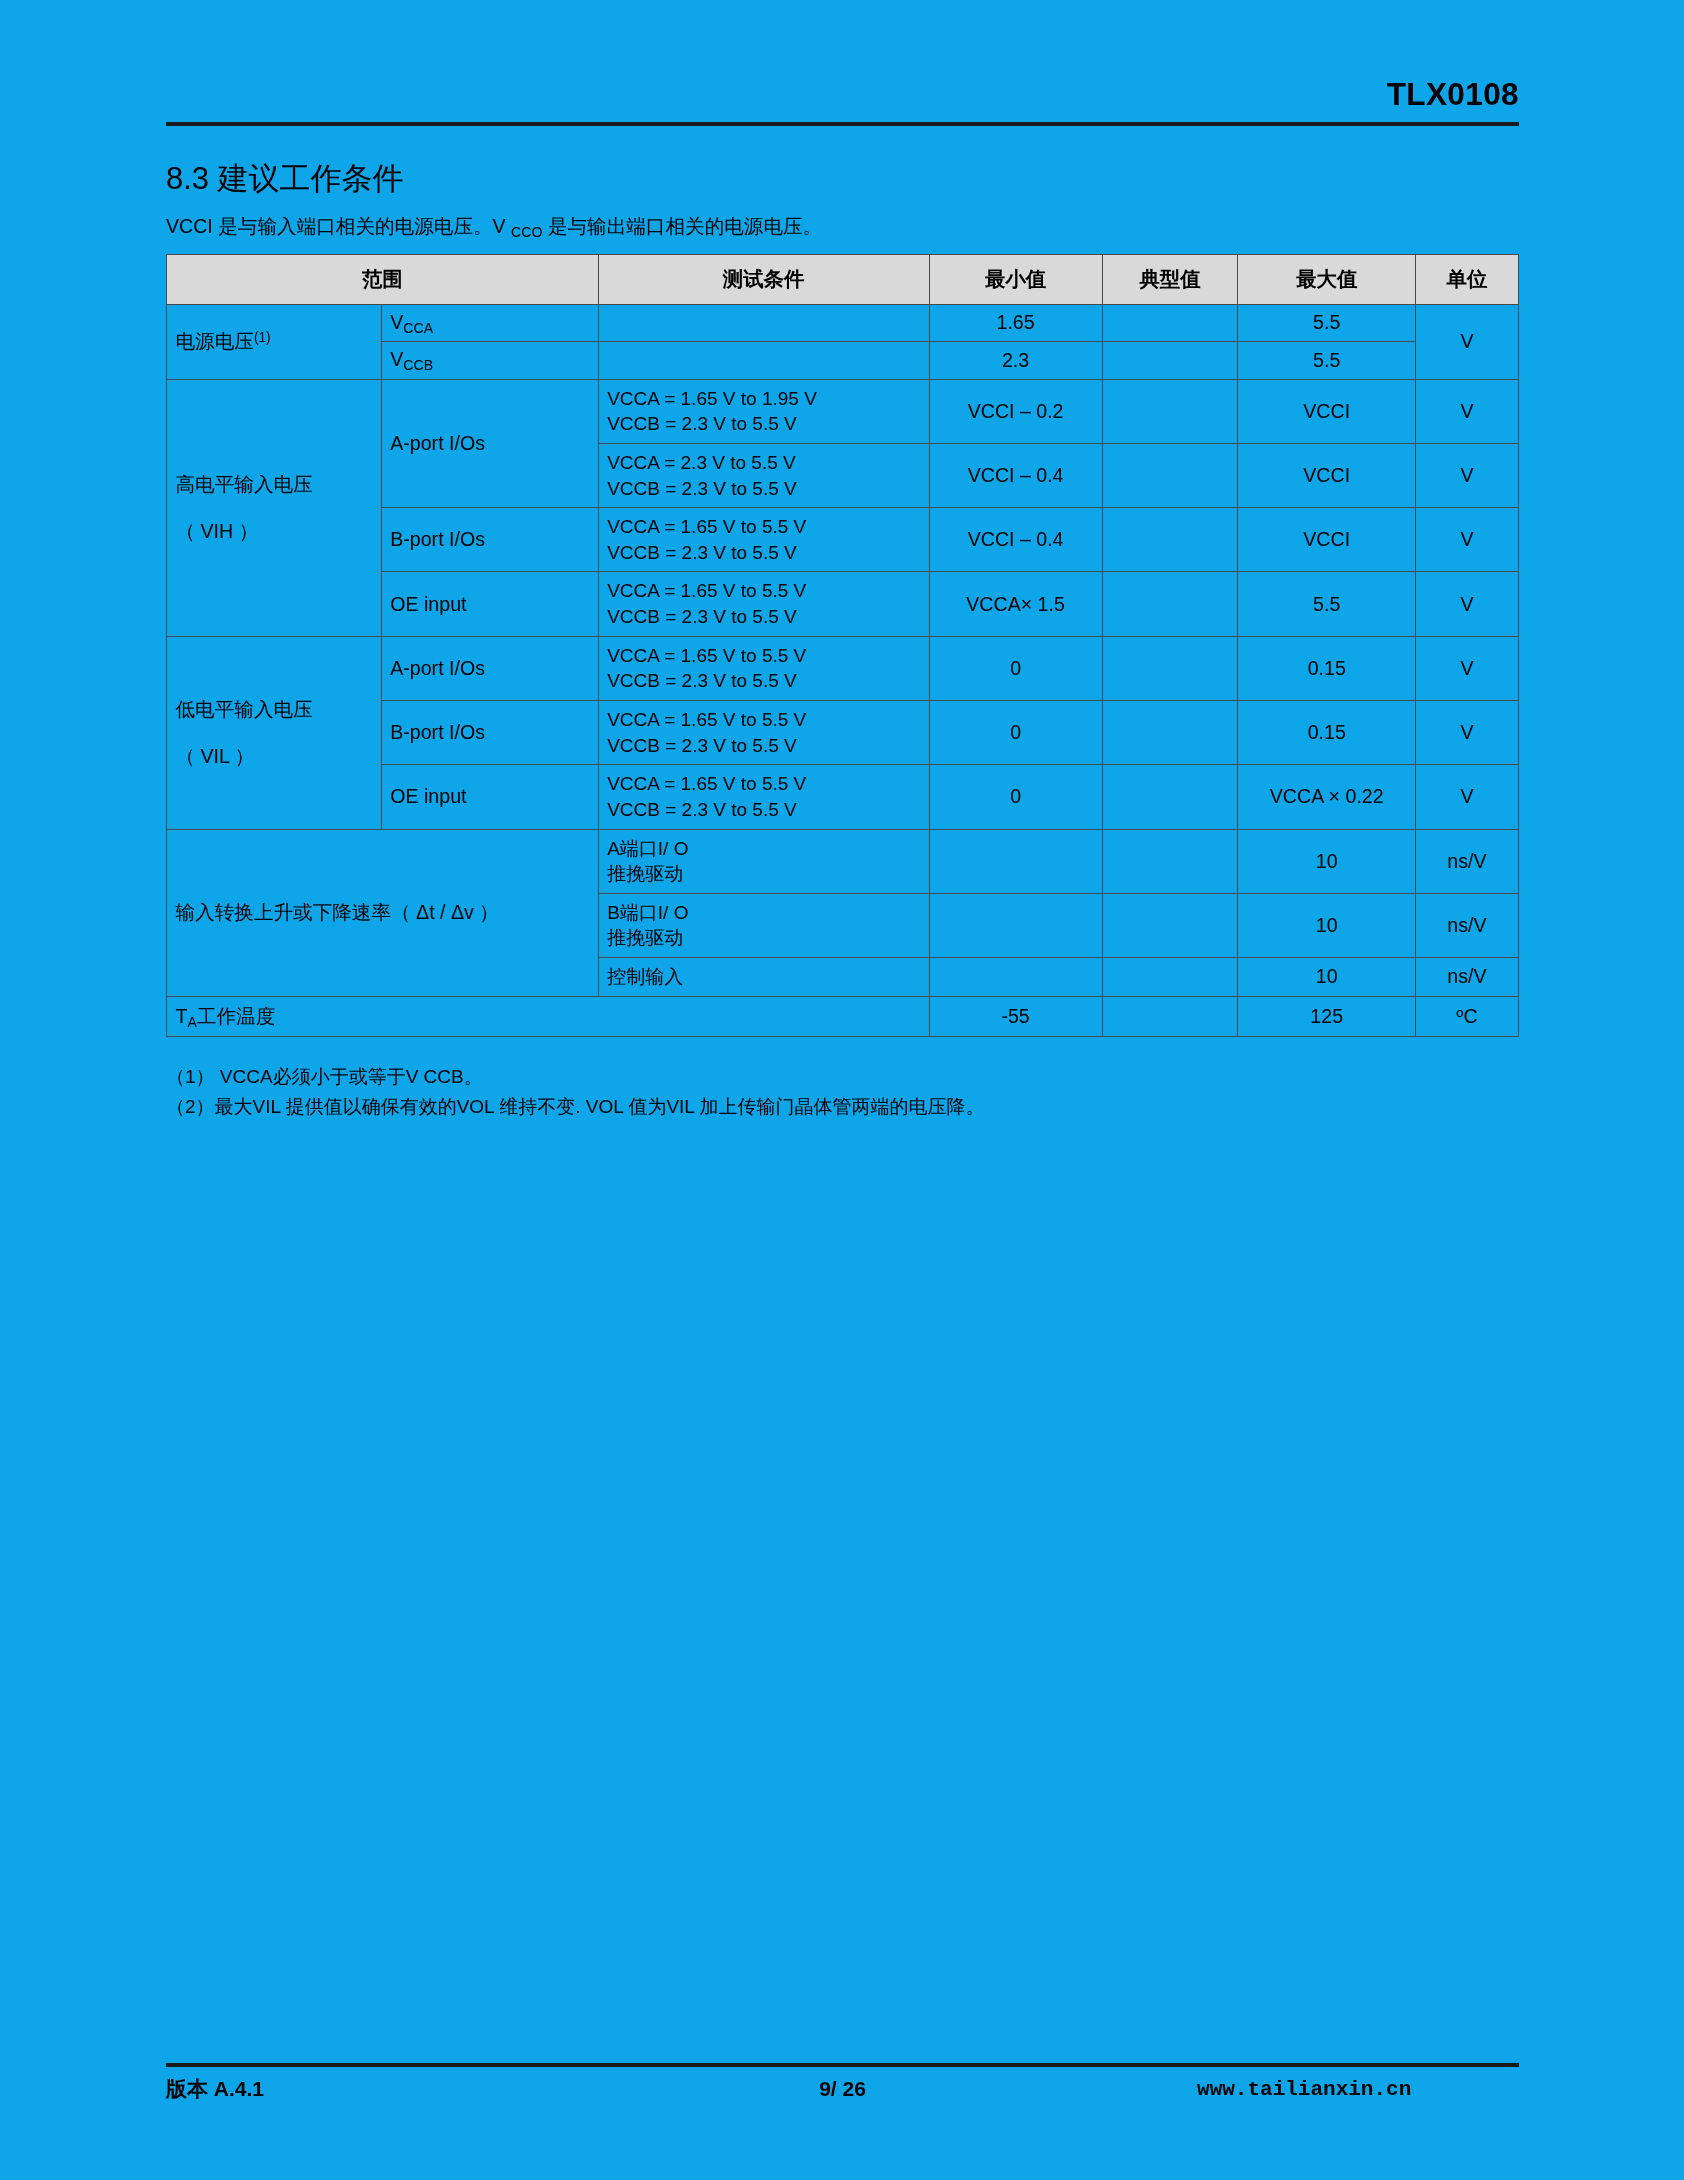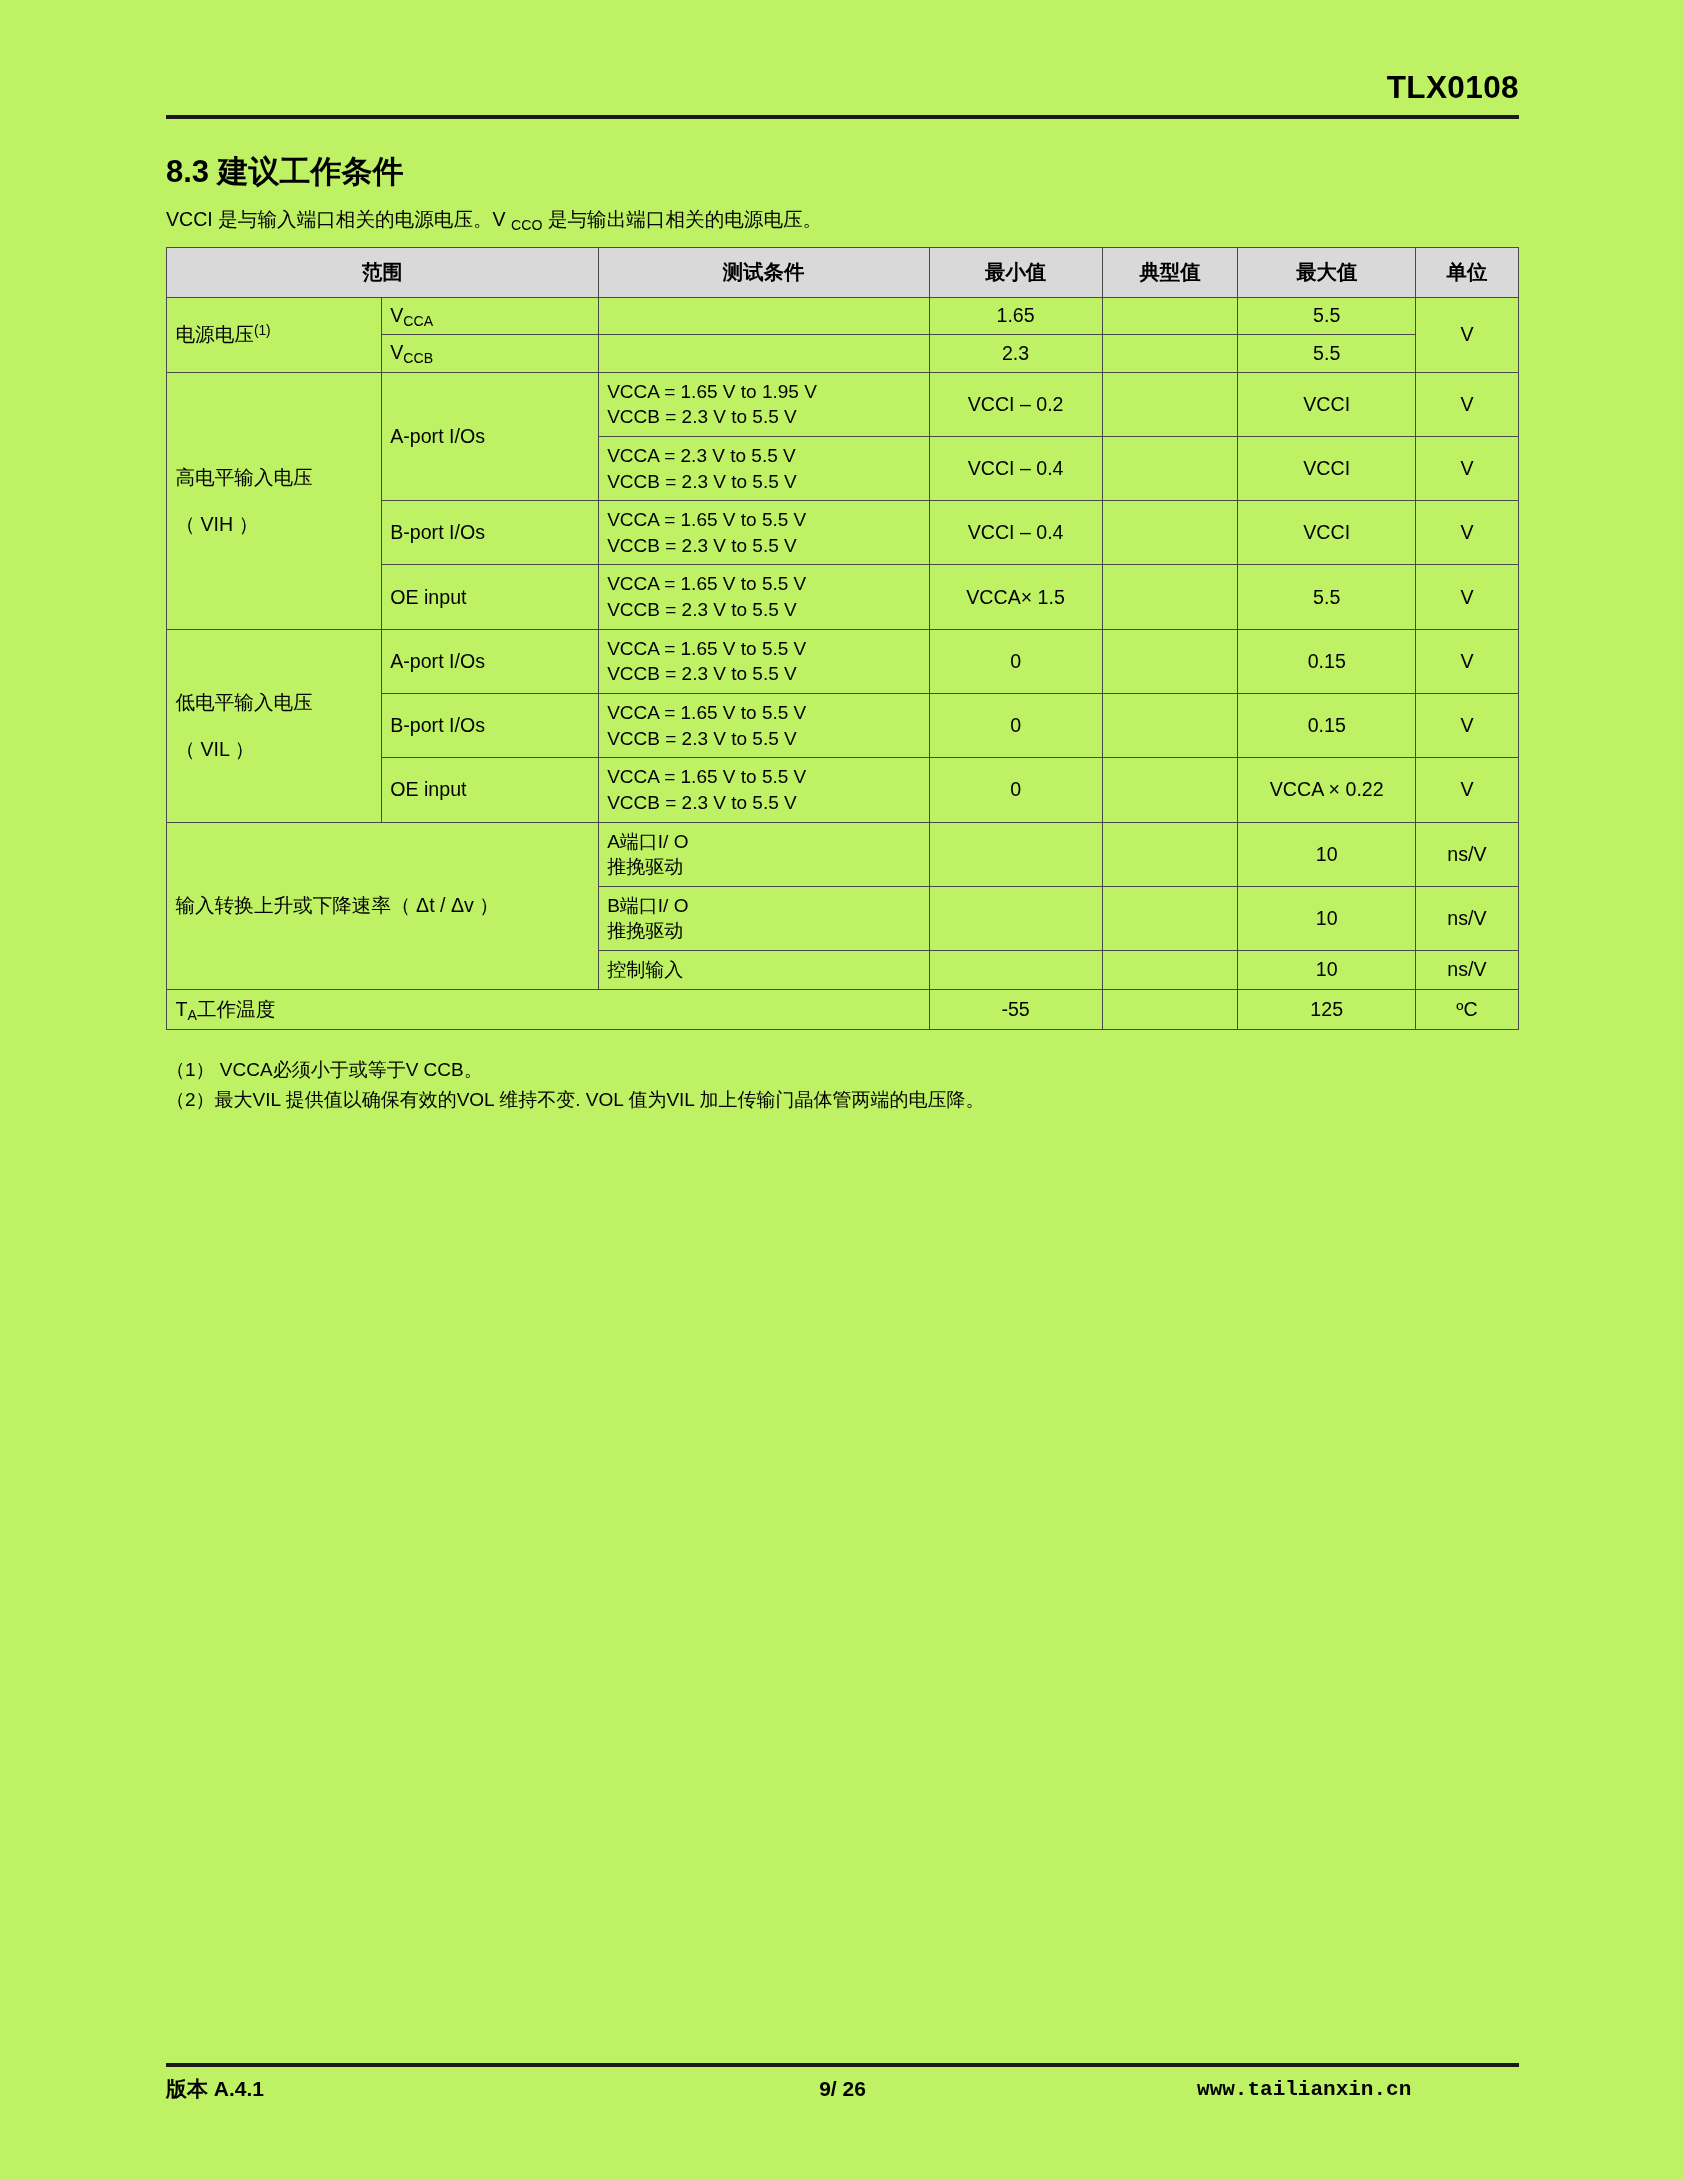--- a/index.html
+++ b/index.html
@@ -9,23 +9,23 @@
   }
   body {
     font-family: "Liberation Sans", sans-serif;
     color: #000000;
   }
   .page {
     position: relative;
     width: 1685px;
     height: 2181px;
     margin: 0 auto;
-    background: #bef264;
+    background: #0ea5e9;
     box-sizing: border-box;
-    padding: 8px 166px;
+    padding: 15px 166px;
   }
 
   
   .doc-header {
     padding-top: 61px;
     text-align: right;
   }
   .doc-header .part-number {
     font-size: 31.5px;
     font-weight: bold;
@@ -34,21 +34,21 @@
   }
   .header-rule {
     margin-top: 8.5px;
     border-top: 4.3px solid #1a1a1a;
   }
 
   
   .section-heading {
     margin-top: 32px;
     font-size: 31px;
-    font-weight: bold;
+    font-weight: normal;
     color: #000;
   }
   .section-heading .num {
     margin-right: 8.5px;
   }
   .intro-text {
     margin-top: 12px;
     font-size: 19.6px;
     line-height: 1.5;
     color: #000;

